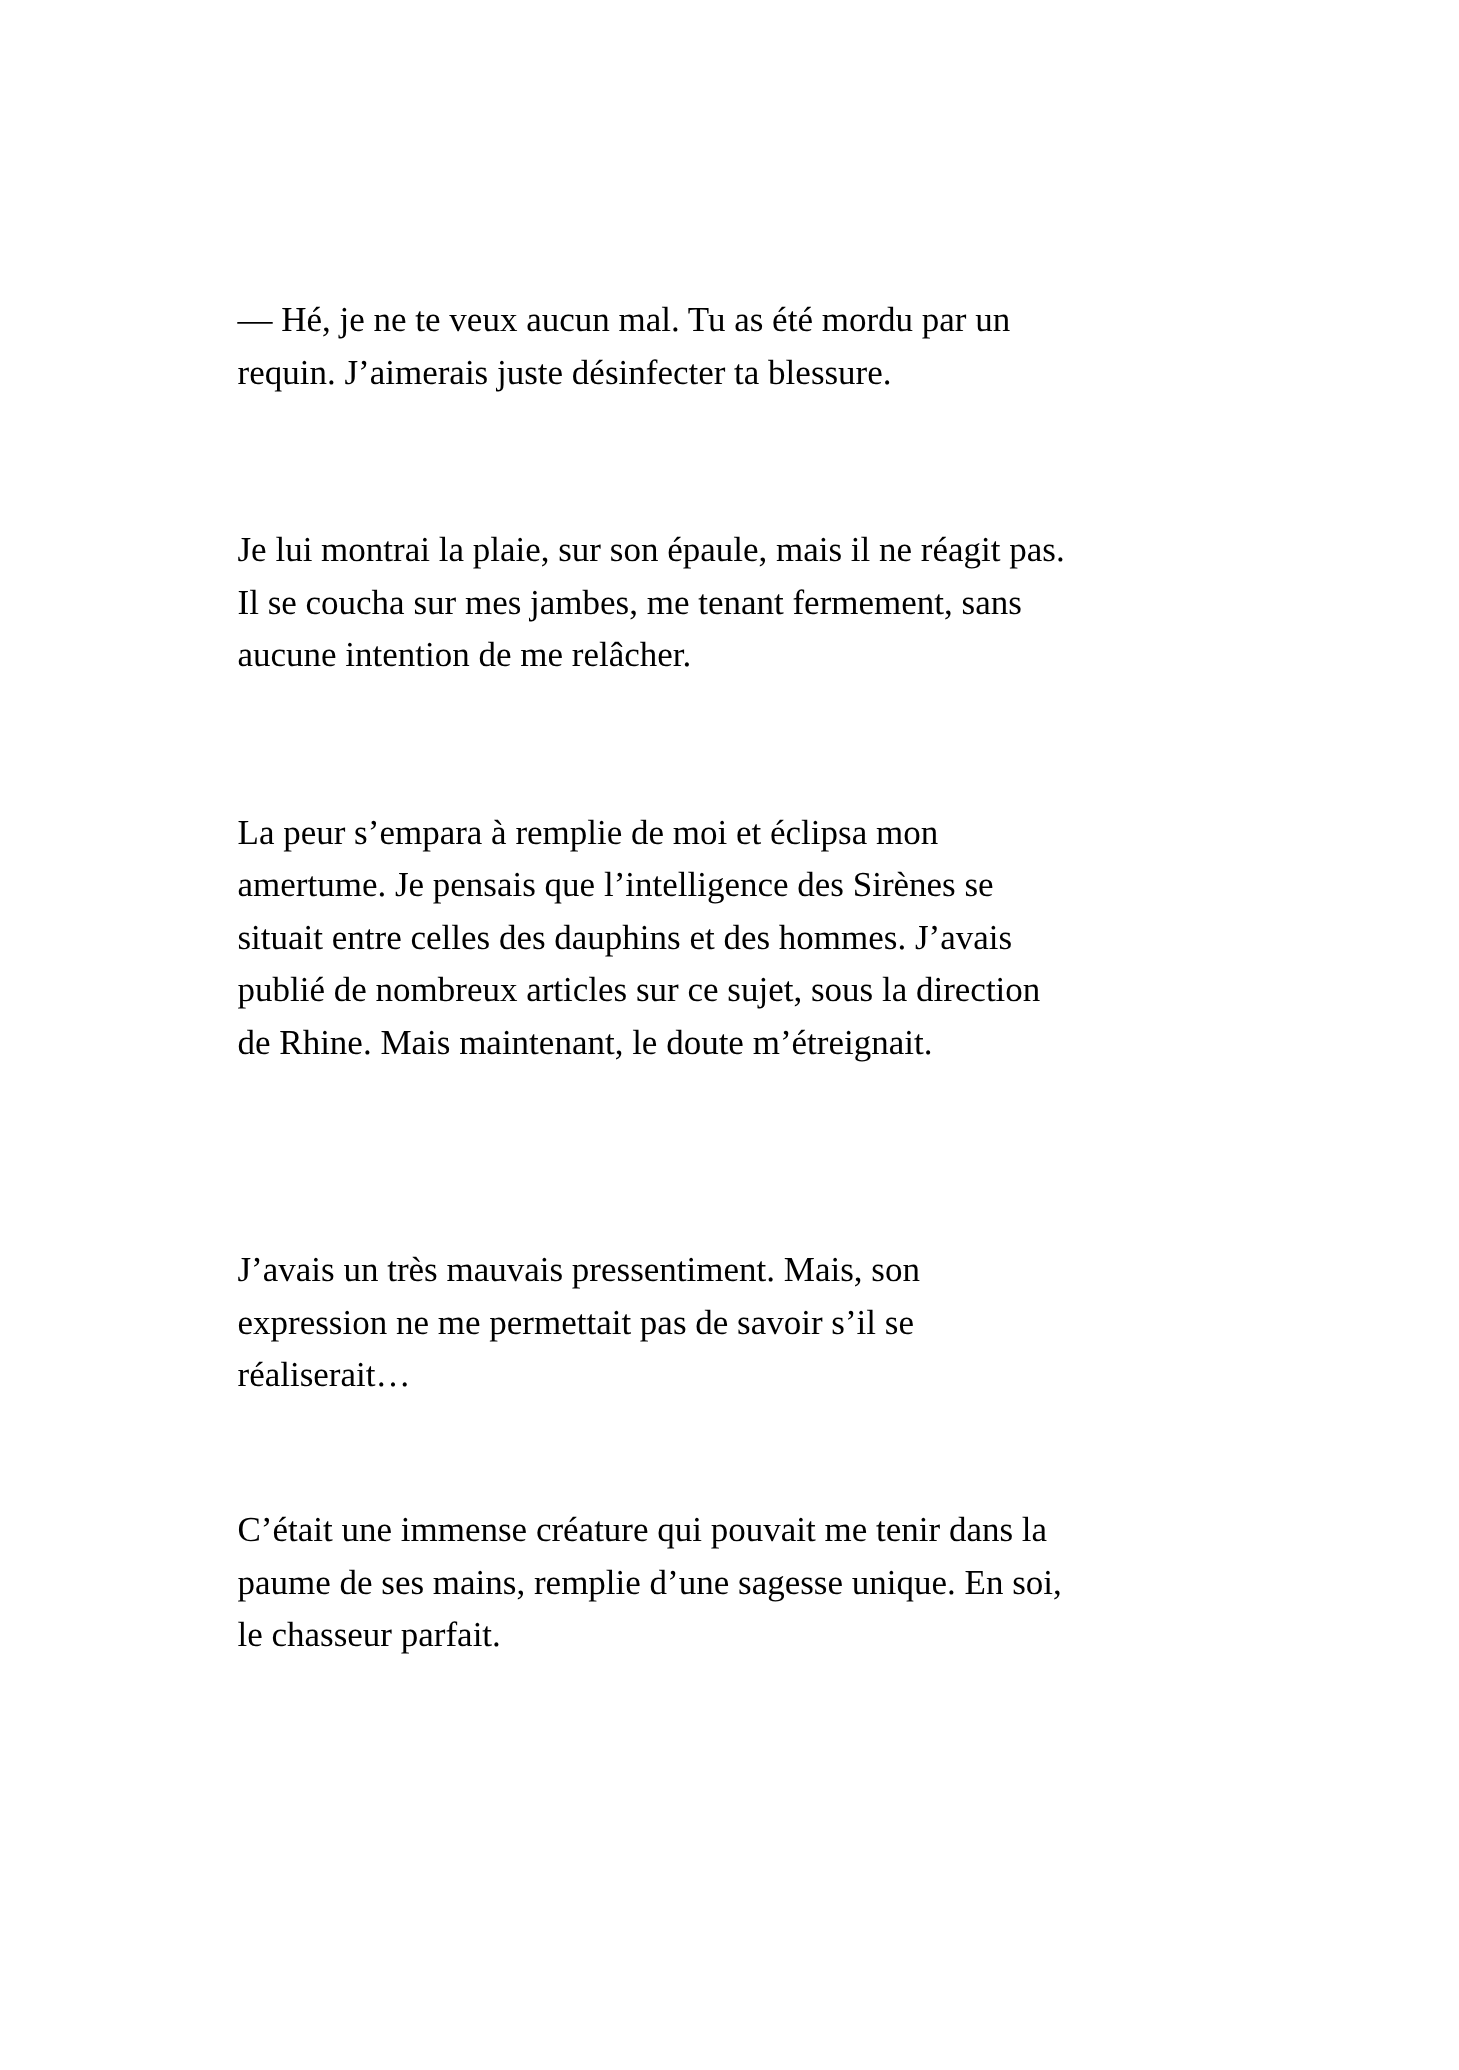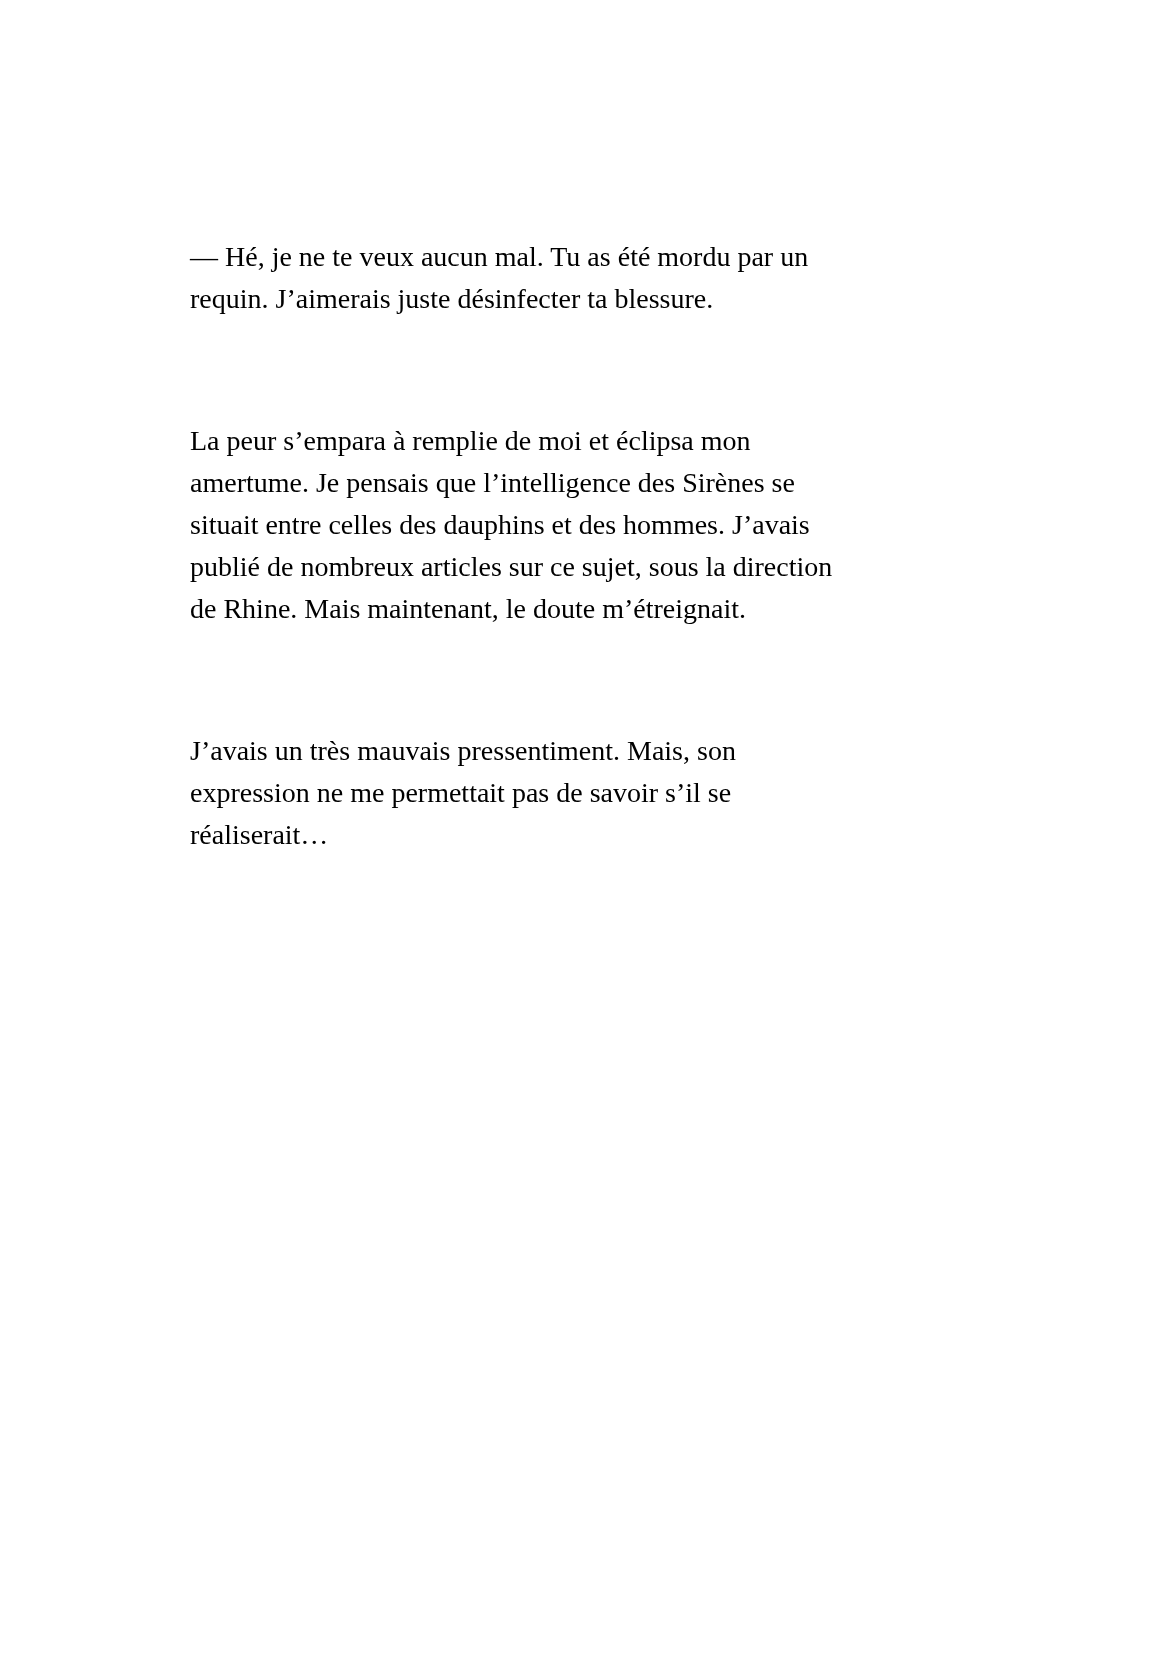--- a/index.html
+++ b/index.html
@@ -24,31 +24,38 @@
     font-size: 28px;
     line-height: 42px;
     white-space: pre-line;
     text-align: left;
   }
   .para {
     margin: 0 0 58px 0;
   }
   .para.tight {
     margin-bottom: 40px;
+    margin-top: 40px;
   }
 </style>
 </head>
 <body>
 
 <div class="page">
   <div class="content">
     <p class="para">— Hé, je ne te veux aucun mal. Tu as été mordu par un
 requin. J’aimerais juste désinfecter ta blessure.</p>
+    <p class="para">Je lui montrai la plaie, sur son épaule, mais il ne réagit pas.
+Il se coucha sur mes jambes, me tenant fermement, sans
+aucune intention de me relâcher.</p>
     <p class="para">La peur s’empara à remplie de moi et éclipsa mon
 amertume. Je pensais que l’intelligence des Sirènes se
 situait entre celles des dauphins et des hommes. J’avais
 publié de nombreux articles sur ce sujet, sous la direction
 de Rhine. Mais maintenant, le doute m’étreignait.</p>
     <p class="para tight">J’avais un très mauvais pressentiment. Mais, son
 expression ne me permettait pas de savoir s’il se
 réaliserait…</p>
+    <p class="para">C’était une immense créature qui pouvait me tenir dans la
+paume de ses mains, remplie d’une sagesse unique. En soi,
+le chasseur parfait.</p>
   </div>
 </div>
 
 </body></html>

